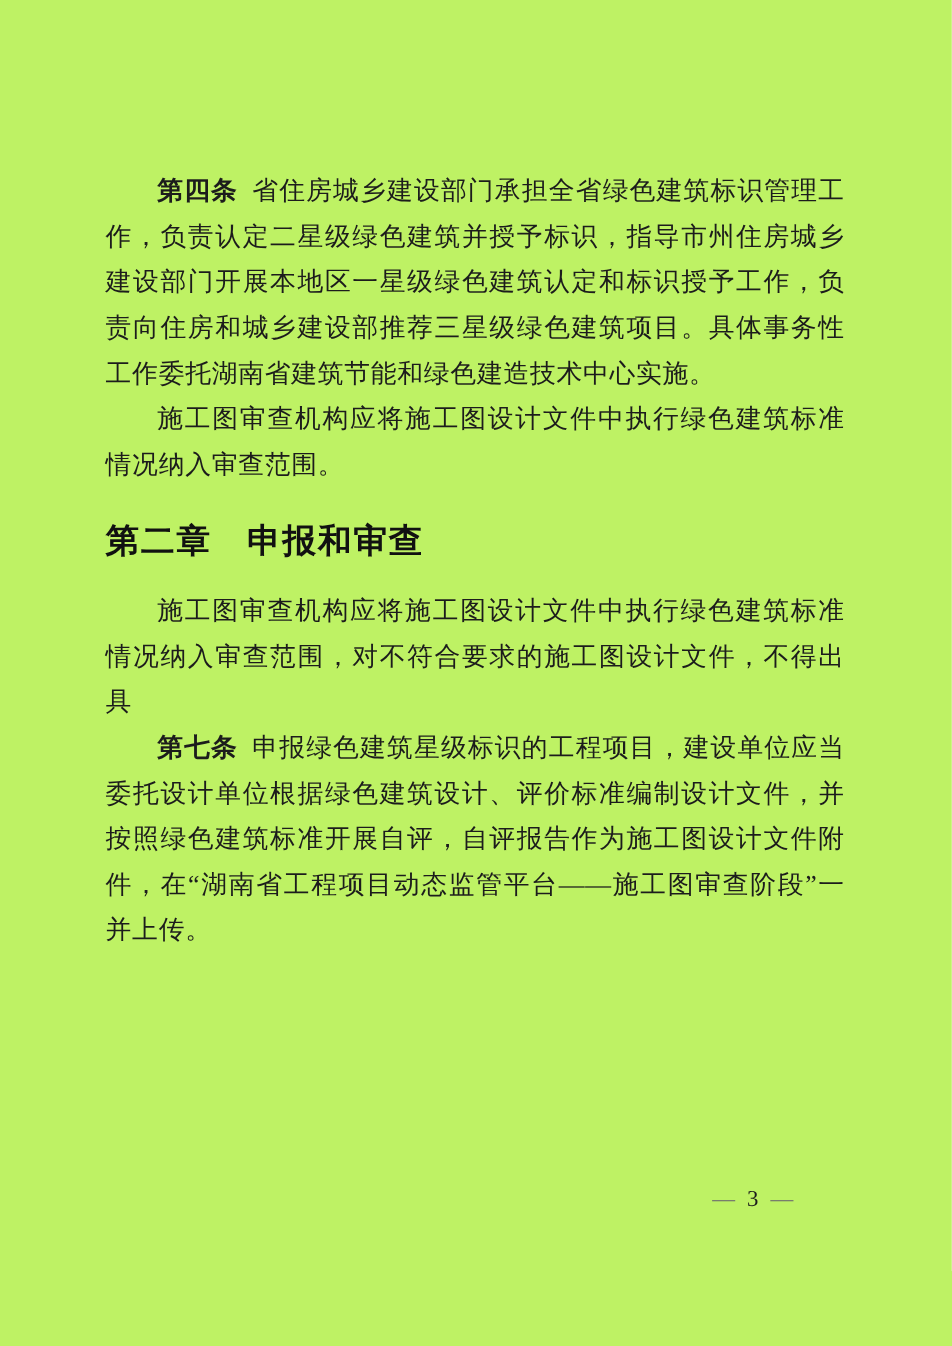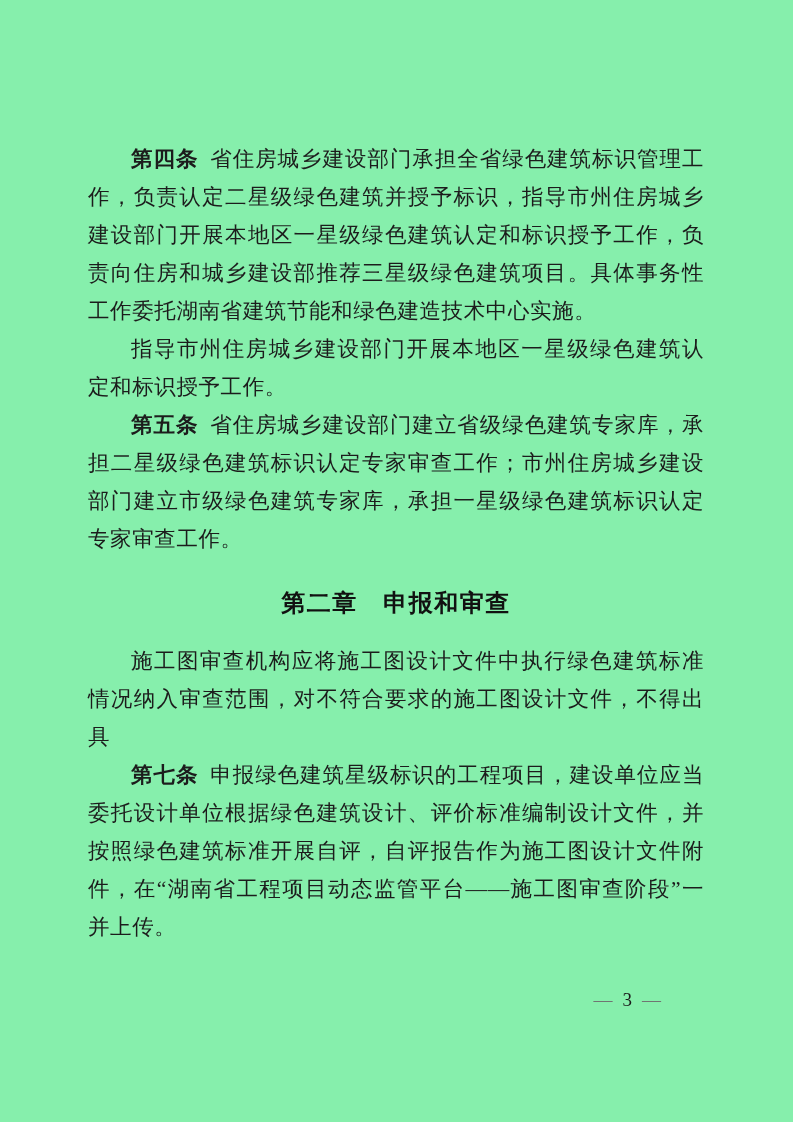--- a/index.html
+++ b/index.html
@@ -4,21 +4,21 @@
 <style>
   html, body { margin: 0; padding: 0; }
   body {
     width: 793px; height: 1122px;
     background: #ffffff;
     font-family: "Liberation Serif", "DejaVu Serif", serif;
   }
   .page {
     position: relative;
     width: 793px; height: 1122px;
-    background: #86efac;
+    background: #bef264;
     overflow: hidden;
     box-sizing: border-box;
   }
   .content {
     position: absolute;
     left: 88px; top: 140px; width: 616px;
     color: #1c1c1c;
   }
   .para {
     margin: 0;
@@ -29,24 +29,24 @@
     text-justify: inter-ideograph;
     text-indent: 2em;
   }
   .lead {
     font-weight: bold;
     font-family: "Liberation Sans", "DejaVu Sans", sans-serif;
   }
   .lead:not(:empty) { margin-right: 0.55em; }
   .chapter {
     margin: 26px 0 20px 0;
-    font-size: 24px;
+    font-size: 28px;
     line-height: 38px;
     font-weight: bold;
-    text-align: center;
+    text-align: left;
     letter-spacing: 1.5px;
     color: #111111;
     font-family: "Liberation Sans", "DejaVu Sans", sans-serif;
   }
   .footer {
     position: absolute;
     top: 988px; right: 131px;
     font-size: 19px;
     line-height: 24px;
     color: #222222;
@@ -57,23 +57,22 @@
   .footer .num { margin: 0 9px; color: #1c1c1c; }
 </style>
 </head>
 <body>
 
 <div class="page">
   <div class="content">
 
     <p class="para"><span class="lead">第四条</span><span>省住房城乡建设部门承担全省绿色建筑标识管理工作，负责认定二星级绿色建筑并授予标识，指导市州住房城乡建设部门开展本地区一星级绿色建筑认定和标识授予工作，负责向住房和城乡建设部推荐三星级绿色建筑项目。具体事务性工作委托湖南省建筑节能和绿色建造技术中心实施。</span></p>
 
-    <p class="para"><span class="lead"></span><span>指导市州住房城乡建设部门开展本地区一星级绿色建筑认定和标识授予工作。</span></p>
+    <p class="para"><span class="lead"></span><span>施工图审查机构应将施工图设计文件中执行绿色建筑标准情况纳入审查范围。</span></p>
 
-    <p class="para"><span class="lead">第五条</span><span>省住房城乡建设部门建立省级绿色建筑专家库，承担二星级绿色建筑标识认定专家审查工作；市州住房城乡建设部门建立市级绿色建筑专家库，承担一星级绿色建筑标识认定专家审查工作。</span></p>
 
 
     <h2 class="chapter">第二章　申报和审查</h2>
 
     <p class="para"><span class="lead"></span><span>施工图审查机构应将施工图设计文件中执行绿色建筑标准情况纳入审查范围，对不符合要求的施工图设计文件，不得出具</span></p>
 
     <p class="para"><span class="lead">第七条</span><span>申报绿色建筑星级标识的工程项目，建设单位应当委托设计单位根据绿色建筑设计、评价标准编制设计文件，并按照绿色建筑标准开展自评，自评报告作为施工图设计文件附件，在“湖南省工程项目动态监管平台——施工图审查阶段”一并上传。</span></p>
 
   </div>
 

